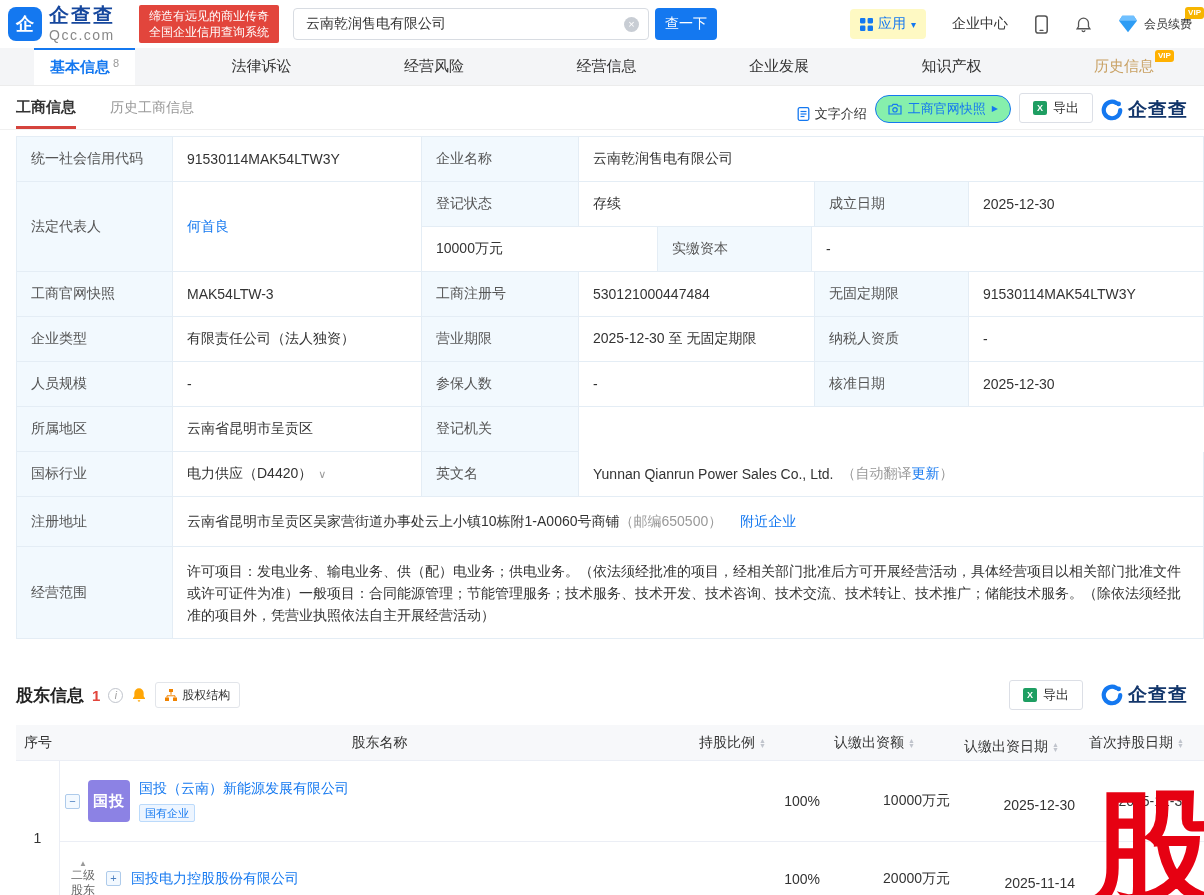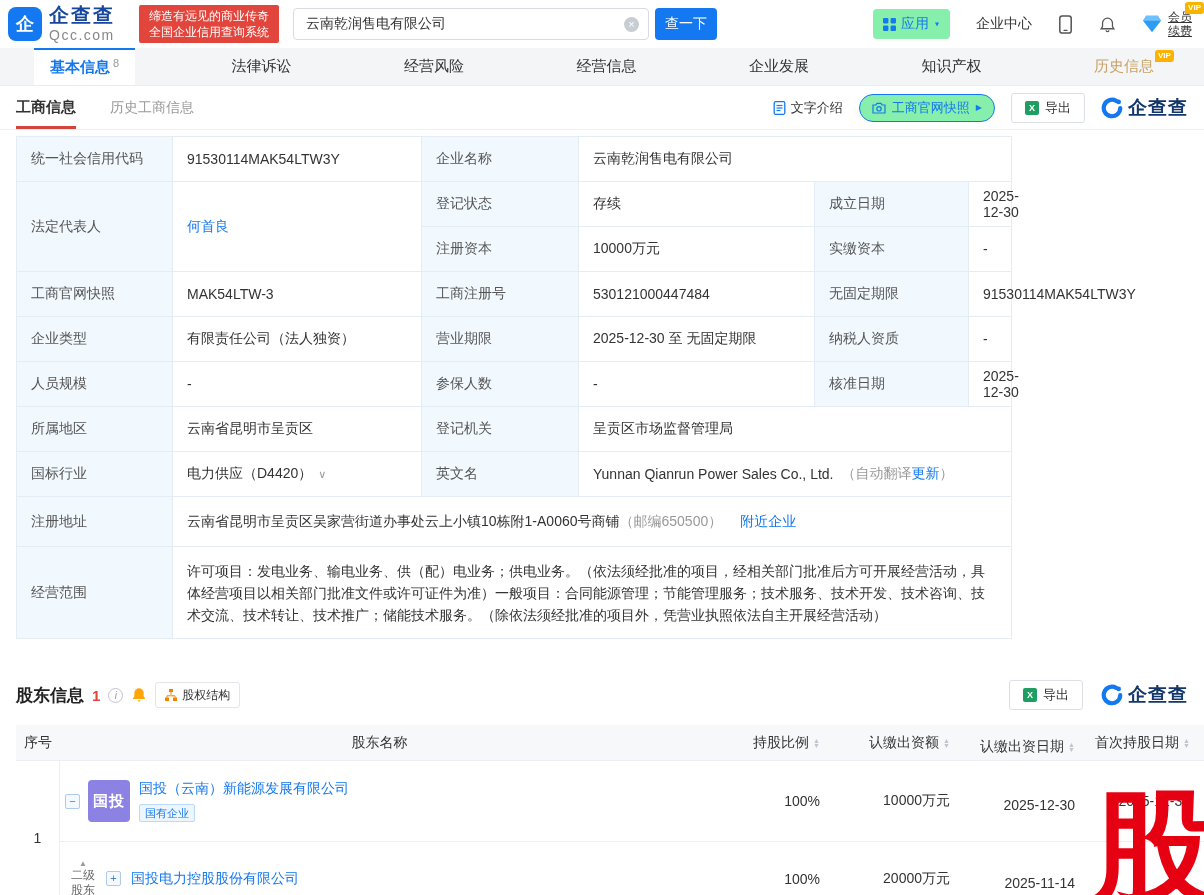--- a/index.html
+++ b/index.html
@@ -24,59 +24,59 @@
   .slogan { margin-left:24px; background:#E2453C; color:#fff; font-size:12px; line-height:16px;
     padding:3px 10px; display:flex; flex-direction:column; border-radius:2px; white-space:nowrap; }
   .searchbox { margin-left:14px; width:356px; height:32px; border:1px solid #D8DCE2; border-radius:4px;
     display:flex; align-items:center; padding:0 9px 0 12px; background:#fff; }
   .search-input { border:none; outline:none; flex:1; font-size:14px; color:#333; font-family:inherit; background:transparent; }
   .clear-btn { width:15px; height:15px; border-radius:50%; background:#C8CDD4; color:#fff;
     font-size:11px; line-height:14px; text-align:center; cursor:pointer; flex-shrink:0; }
   .search-btn { margin-left:6px; width:62px; height:32px; background:#1478F0; border:none; border-radius:4px;
     color:#fff; font-size:14px; cursor:pointer; font-family:inherit; }
   .top-right { margin-left:auto; display:flex; align-items:center; gap:26px; }
-  .apps-btn { display:flex; align-items:center; gap:5px; background:#86efac; border:none; border-radius:4px;
-    height:30px; padding:0 10px; color:#1478F0; font-size:14px; cursor:pointer; font-family:Liberation Mono, monospace; }
+  .apps-btn { display:flex; align-items:center; gap:5px; background:#fef9c3; border:none; border-radius:4px;
+    height:30px; padding:0 10px; color:#1478F0; font-size:14px; cursor:pointer; font-family:Liberation Sans, sans-serif; }
   .caret { font-size:10px; }
   .ent-center { font-size:14px; color:#333; cursor:pointer; white-space:nowrap; }
   .icon-btn { display:flex; align-items:center; cursor:pointer; }
   .member { display:flex; align-items:center; gap:6px; cursor:pointer; position:relative; }
-  .member-text { display:flex; flex-direction:column; font-size:12px; color:#333; line-height:14px;text-decoration:underline; }
+  .member-text { display:flex; flex-direction:row; font-size:12px; color:#333; line-height:14px; }
   .vip-mini { position:absolute; top:-8px; right:-12px; background:#F7B500; color:#fff; font-size:8px;
     font-weight:bold; line-height:10px; padding:1px 3px; border-radius:3px 3px 3px 0; }
 
   
   .tabbar { height:38px; background:#F4F5F7; display:flex; align-items:stretch; padding:0 34px;
     justify-content:space-between; border-bottom:1px solid #ECECEC; }
   .tab { display:flex; align-items:center; padding:0 16px; font-size:15px; color:#333; cursor:pointer; position:relative; }
   .tab.active { background:#fff; color:#1478F0; font-weight:bold; border-top:2px solid #1478F0; }
   .badge { font-size:11px; color:#999; margin-left:3px; position:relative; top:-5px; font-weight:normal; }
   .tab.gold { color:#C9A265; }
   .vip-tag { position:absolute; top:2px; right:-4px; background:#FFB100; color:#fff; font-size:8px;
     font-weight:bold; line-height:10px; padding:1px 3px; border-radius:3px 3px 3px 0; }
 
   
   .subnav { height:44px; display:flex; align-items:center; padding:0 16px; border-bottom:1px solid #F0F0F0; }
   .subtab { height:100%; display:flex; align-items:center; cursor:pointer; }
   .subtab.active { font-size:15px; font-weight:bold; color:#333; border-bottom:3px solid #D5433D; padding-top:3px; }
   .subtab.inactive { color:#999; margin-left:34px; font-size:14px; }
-  .subnav-right { margin-left:auto; display:flex; align-items:center; gap:16px; }
+  .subnav-right { margin-left:auto; display:flex; align-items:flex-end; gap:8px; }
   .link-plain { display:flex; align-items:center; gap:5px; font-size:13px; color:#333; cursor:pointer; white-space:nowrap; }
   .snapshot-btn { display:flex; align-items:center; gap:6px; height:28px; padding:0 12px; background:#86efac;
     border:1px solid #1478F0; border-radius:14px; color:#1478F0; font-size:13px; cursor:pointer; font-family:inherit; white-space:nowrap; }
   .snap-arrow { font-size:8px; }
   .export-btn { display:flex; align-items:center; gap:6px; height:30px; padding:0 13px; background:#fff;
     border:1px solid #DCDFE6; border-radius:3px; color:#333; font-size:13px; cursor:pointer; font-family:inherit; white-space:nowrap; }
   .excel-ic { width:14px; height:14px; background:#1E9E62; border-radius:2px; color:#fff; font-size:9px;
     font-weight:bold; display:flex; align-items:center; justify-content:center; }
   .qcc-brand { display:flex; align-items:center; gap:5px; white-space:nowrap; }
   .qcc-brand-text { font-size:19px; font-weight:bold; color:#13366B; letter-spacing:1px; }
 
   
-  .info-table { margin:6px 0 0 16px; width:996px; border-top:1px solid #E4EDF5; border-left:1px solid #E4EDF5; }
+  .info-table { margin:6px 0 0 16px; width:1188px; border-top:1px solid #E4EDF5; border-left:1px solid #E4EDF5; }
   .trow { display:flex; }
   .td { border-right:1px solid #E4EDF5; border-bottom:1px solid #E4EDF5; display:flex; align-items:center;
     padding:0 14px; min-height:45px; }
   .td.label { background:#F2F9FE; color:#555; }
   .c1 { width:156px; flex-shrink:0; } .c2 { width:249px; flex-shrink:0; }
   .c3 { width:157px; flex-shrink:0; } .c4 { width:236px; flex-shrink:0; }
   .c5 { width:154px; flex-shrink:0;font-family:Liberation Mono, monospace; } .cflex { flex:1; min-width:0; }
   .h90 { min-height:90px; }
   .h50 { min-height:50px; }
   .h92 { min-height:92px; }
@@ -97,21 +97,21 @@
   .equity-btn { display:flex; align-items:center; gap:5px; height:26px; padding:0 9px; border:1px solid #E2E5EA;
     background:#fff; border-radius:3px; font-size:12px; color:#333; cursor:pointer; font-family:inherit; }
   .sh-head-right { margin-left:auto; display:flex; align-items:center; gap:18px; }
 
   .sh-table { margin:14px 0 0 16px; width:1188px; }
   .sh-thead { display:flex; background:#F7F8FA; height:36px; align-items:center;
     border-bottom:1px solid #EBEEF5; font-size:14px; color:#333; }
   .th { display:flex; align-items:center; }
   .th.seq { width:44px; justify-content:center; flex-shrink:0; }
   .th.name { flex:1; justify-content:center; min-width:0; }
-  .th.num { justify-content:flex-end; padding-right:14px; cursor:pointer; }
+  .th.num { justify-content:flex-start; padding-right:14px; cursor:pointer; }
   .w-ratio { width:135px; flex-shrink:0; } .w-amount { width:130px; flex-shrink:0; }
   .w-date { width:125px; flex-shrink:0;margin-top:8px; } .w-first { width:115px; flex-shrink:0; }
   .sort { display:flex; flex-direction:column; margin-left:4px; }
   .sort span { font-size:7px; line-height:5px; color:#C0C4CC; }
 
   .sh-group { display:flex; border-bottom:1px solid #EBEEF5; }
   .seq-cell { width:44px; flex-shrink:0; display:flex; align-items:center; justify-content:center;
     border-right:1px solid #EBEEF5; font-size:14px; color:#333; }
   .group-rows { flex:1; display:flex; flex-direction:column; min-width:0; }
   .sh-row { display:flex; align-items:center; }
@@ -301,23 +301,20 @@
               <span>存续</span>
             </div>
           <div class="td label c5">
               <span>成立日期</span>
             </div>
           <div class="td cflex">
               <span>2025-12-30</span>
             </div>
         </div>
         <div class="srow">
-          <div class="td label c3">
-              <span>注册资本</span>
-            </div>
           <div class="td c4">
               <span>10000万元</span>
             </div>
           <div class="td label c5">
               <span>实缴资本</span>
             </div>
           <div class="td cflex">
               <span>-</span>
             </div>
         </div>
@@ -389,23 +386,20 @@
 
     <div class="trow">
       <div class="td label c1">
           <span>所属地区</span>
         </div>
       <div class="td c2">
           <span>云南省昆明市呈贡区</span>
         </div>
       <div class="td label c3">
           <span>登记机关</span>
-        </div>
-      <div class="td cflex">
-          <span>呈贡区市场监督管理局</span>
         </div>
     </div>
 
     <div class="trow">
       <div class="td label c1">
           <span>国标行业</span>
         </div>
       <div class="td c2">
         <span>电力供应（D4420）</span>
         <span class="chev">∨</span>

